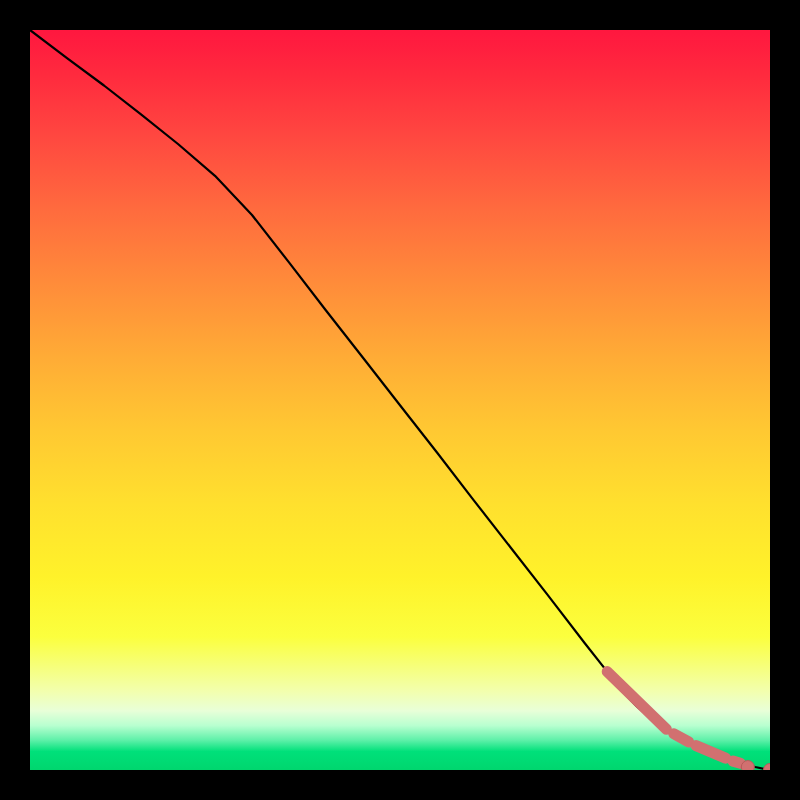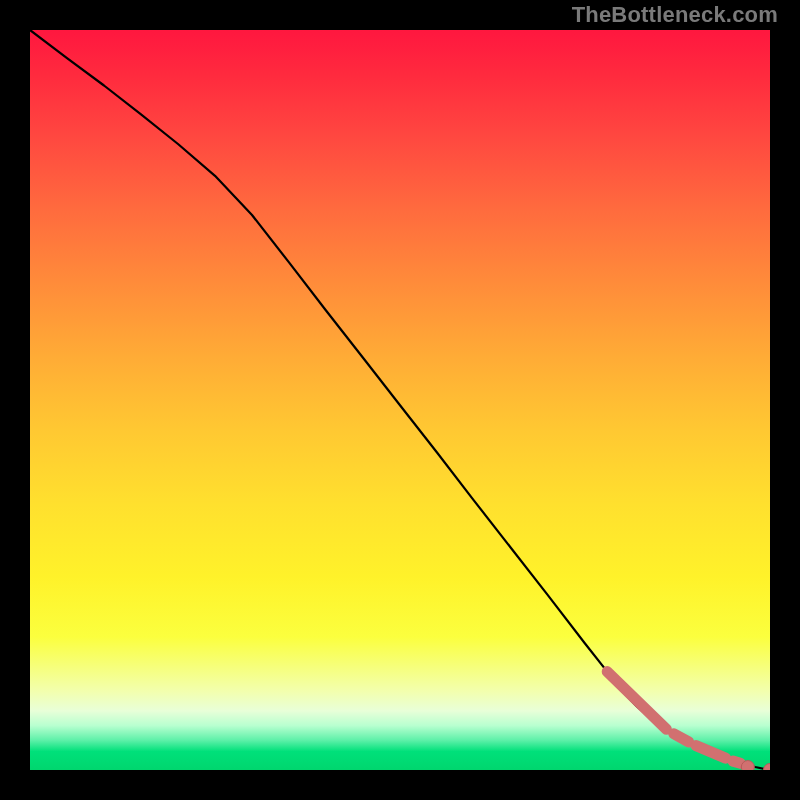--- a/index.html
+++ b/index.html
@@ -61,21 +61,20 @@
     position: absolute;
     inset: 0;
     width: 740px;
     height: 740px;
   }
 </style>
 </head>
 <body>
 
 <div class="frame">
-  <div class="watermark">TheBottleneck.com</div>
 
   <div class="plot">
     <div class="gradient"></div>
     <svg class="overlay" viewBox="0 0 740 740" preserveAspectRatio="none">
       <path id="main-curve" fill="none" stroke="#000000" stroke-width="2.2" stroke-linecap="round" stroke-linejoin="round" d="M0.0 0.0 L37.0 28.1 L74.0 55.5 L111.0 84.4 L148.0 114.0 L185.0 145.8 L222.0 185.0 L259.0 232.4 L296.0 280.5 L333.0 327.8 L370.0 375.2 L407.0 422.5 L444.0 470.6 L481.0 518.0 L518.0 565.4 L555.0 613.5 L577.2 641.6 L592.0 660.8 L606.8 676.4 L621.6 688.9 L636.4 699.3 L651.2 708.2 L666.0 715.6 L680.8 722.2 L695.6 728.2 L710.4 733.3 L725.2 737.0 L740.0 740.0 "></path>
       <g id="thick-segs">
           <line x1="577.2" y1="641.58" x2="636.4" y2="699.3" stroke="#d17070" stroke-width="11" stroke-linecap="round"></line>
           <line x1="643.8" y1="703.74" x2="658.6" y2="711.88" stroke="#d17070" stroke-width="11" stroke-linecap="round"></line>
           <line x1="666" y1="715.58" x2="695.5999999999999" y2="728.16" stroke="#d17070" stroke-width="11" stroke-linecap="round"></line>
           <line x1="703" y1="731.12" x2="710.4" y2="733.34" stroke="#d17070" stroke-width="11" stroke-linecap="round"></line>

